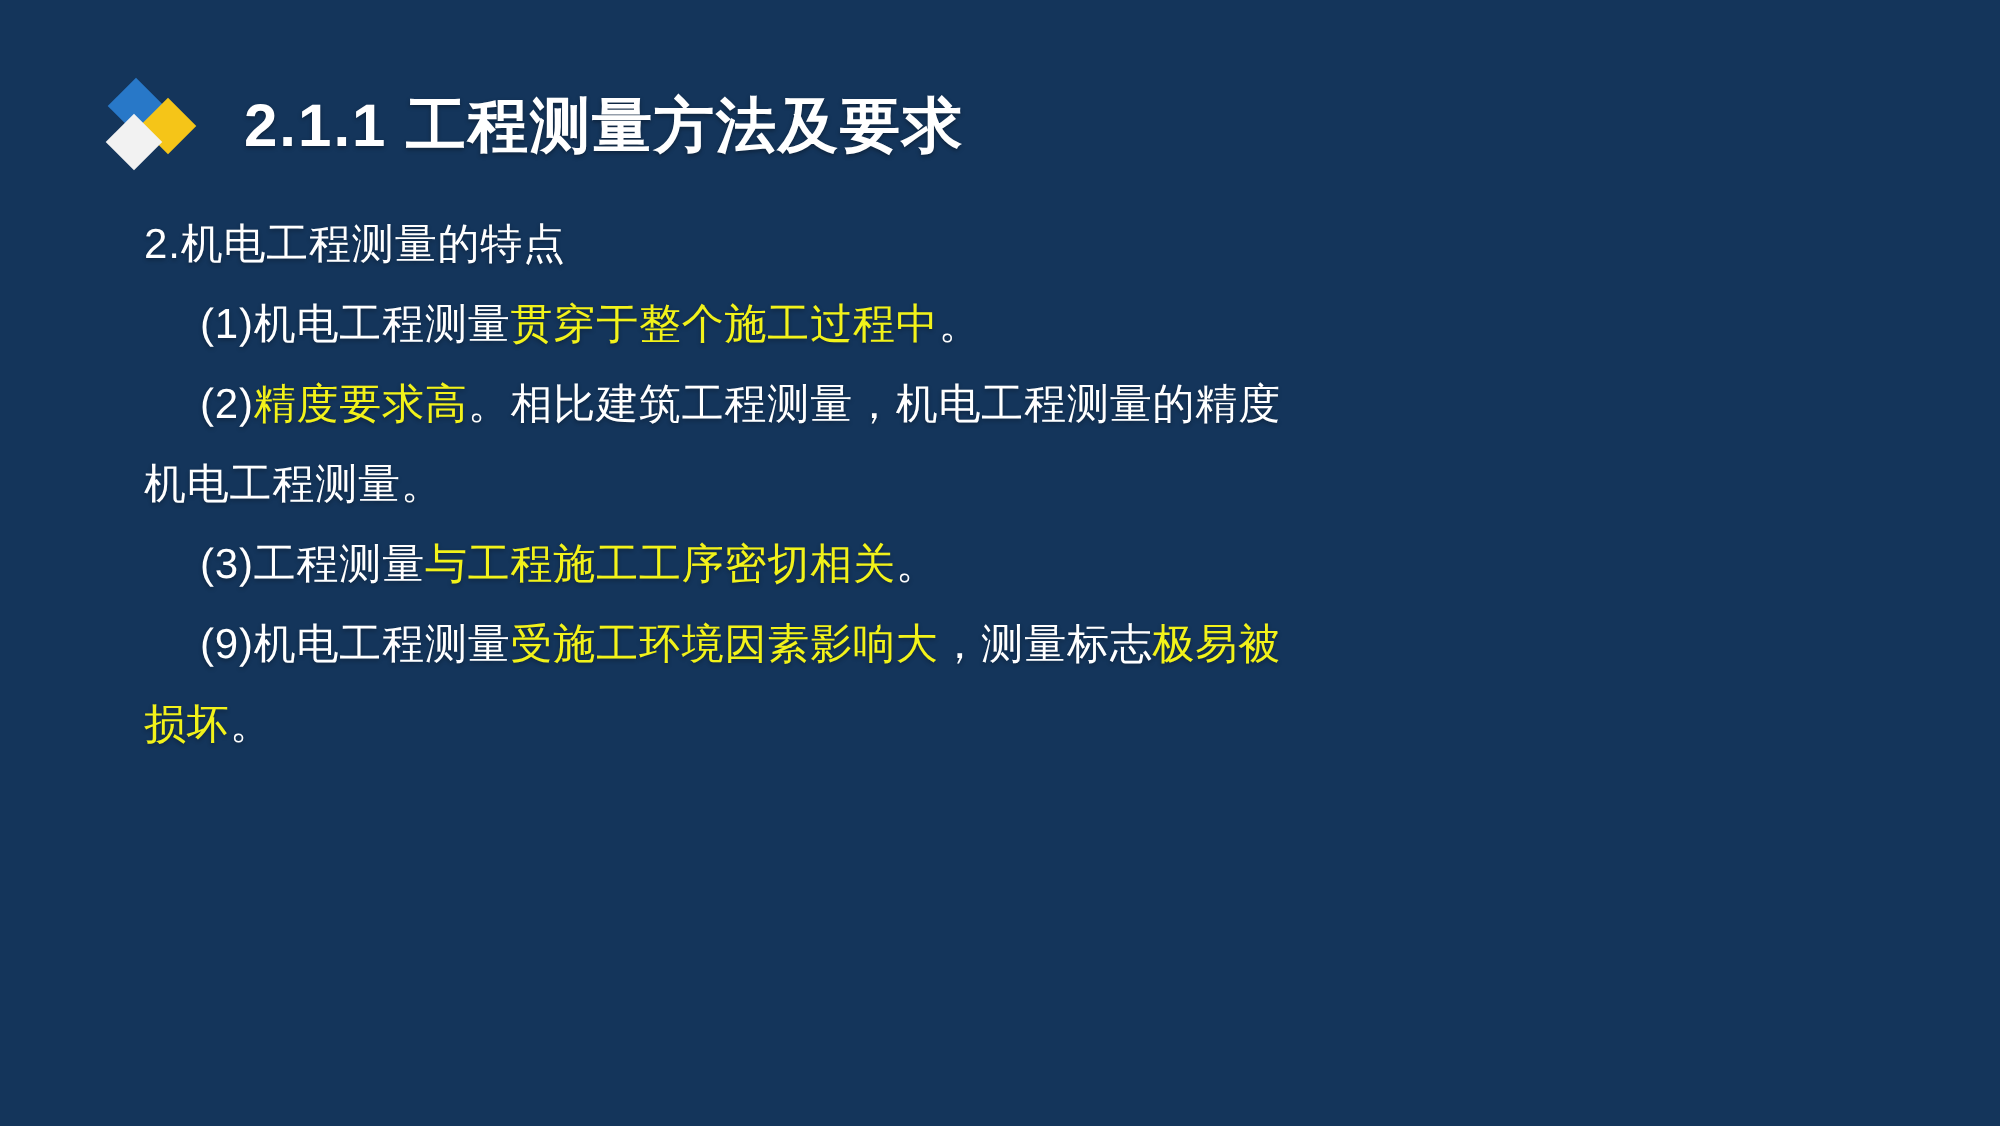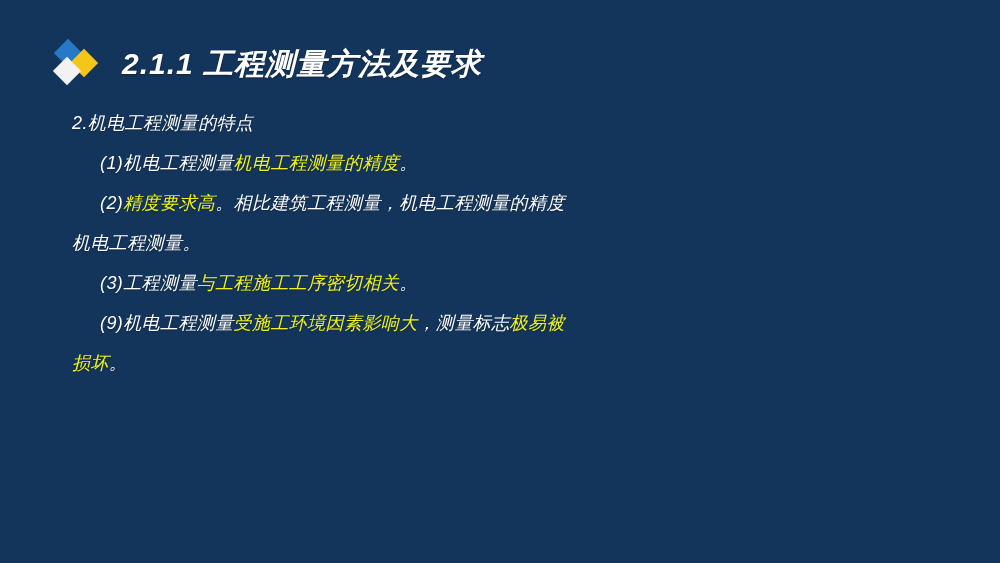--- a/index.html
+++ b/index.html
@@ -14,21 +14,20 @@
     background: #14355b;
     font-family: "Liberation Sans", "DejaVu Sans", sans-serif;
   }
 
   #slide {
     position: relative;
     width: 832px;
     height: 563px;
     background: #14355b;
     box-sizing: border-box;
-    font-style: italic;
   }
 
   
   .title-row {
     position: absolute;
     left: 52px;
     top: 38px;
     display: flex;
     align-items: center;
     height: 52px;
@@ -72,21 +71,21 @@
 
   
   .body-block {
     position: absolute;
     left: 72px;
     top: 103px;
     width: 700px;
   }
 
   .line {
-    font-size: 18px;
+    font-size: 21px;
     line-height: 40px;
     color: #ffffff;
     white-space: nowrap;
     letter-spacing: 0.4px;
     text-shadow: 0 1px 2px rgba(0,0,0,0.30);
   }
   .line.indent {
     padding-left: 28px;
   }
   .hl {
@@ -107,21 +106,21 @@
       <div class="dia blue" style="background: rgb(40, 120, 200);"></div>
       <div class="dia yellow" style="background: rgb(245, 197, 24);"></div>
       <div class="dia white" style="background: rgb(242, 242, 242);"></div>
     </div>
     <div class="title-text">2.1.1 工程测量方法及要求</div>
   </div>
 
   <div class="body-block">
     <div class="line">2.机电工程测量的特点</div>
     <div id="item-lines">
-        <div class="line indent"><span class="wh">(1)机电工程测量</span><span class="hl">机电工程测量的精度</span><span class="wh">。</span></div>
+        <div class="line indent"><span class="wh">(1)机电工程测量</span><span class="hl">贯穿于整个施工过程中</span><span class="wh">。</span></div>
         <div class="line indent"><span class="wh">(2)</span><span class="hl">精度要求高</span><span class="wh">。相比建筑工程测量，机电工程测量的精度</span></div>
         <div class="line"><span class="wh">机电工程测量。</span></div>
         <div class="line indent"><span class="wh">(3)工程测量</span><span class="hl">与工程施工工序密切相关</span><span class="wh">。</span></div>
         <div class="line indent"><span class="wh">(9)机电工程测量</span><span class="hl">受施工环境因素影响大</span><span class="wh">，测量标志</span><span class="hl">极易被</span></div>
         <div class="line"><span class="hl">损坏</span><span class="wh">。</span></div>
       </div>
   </div>
 
 </div>
 

